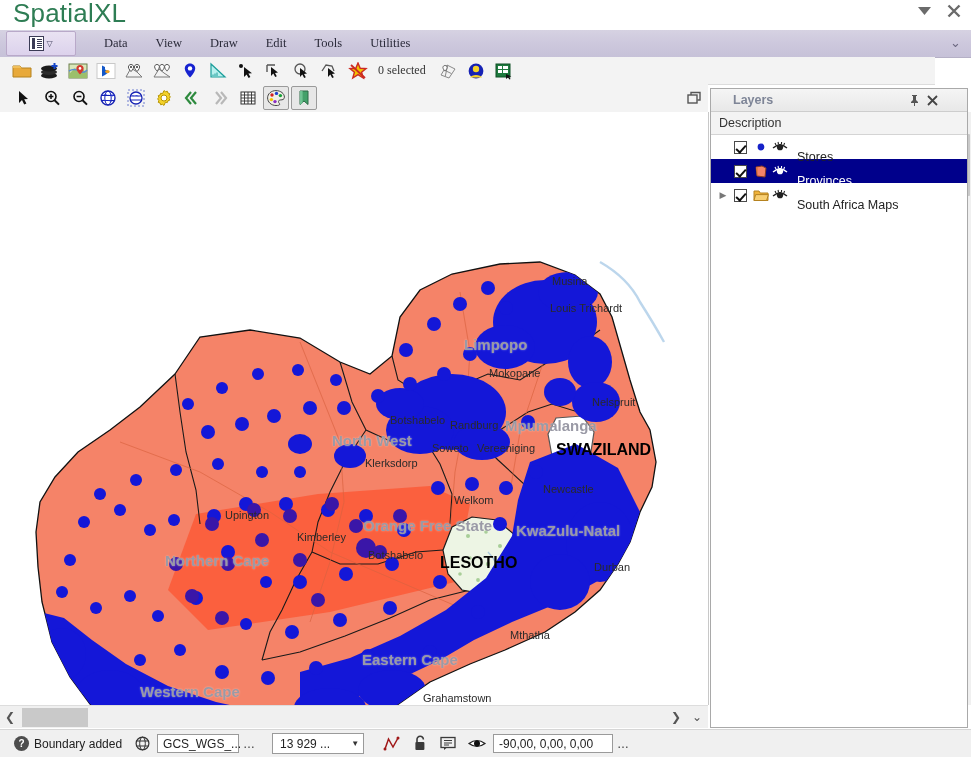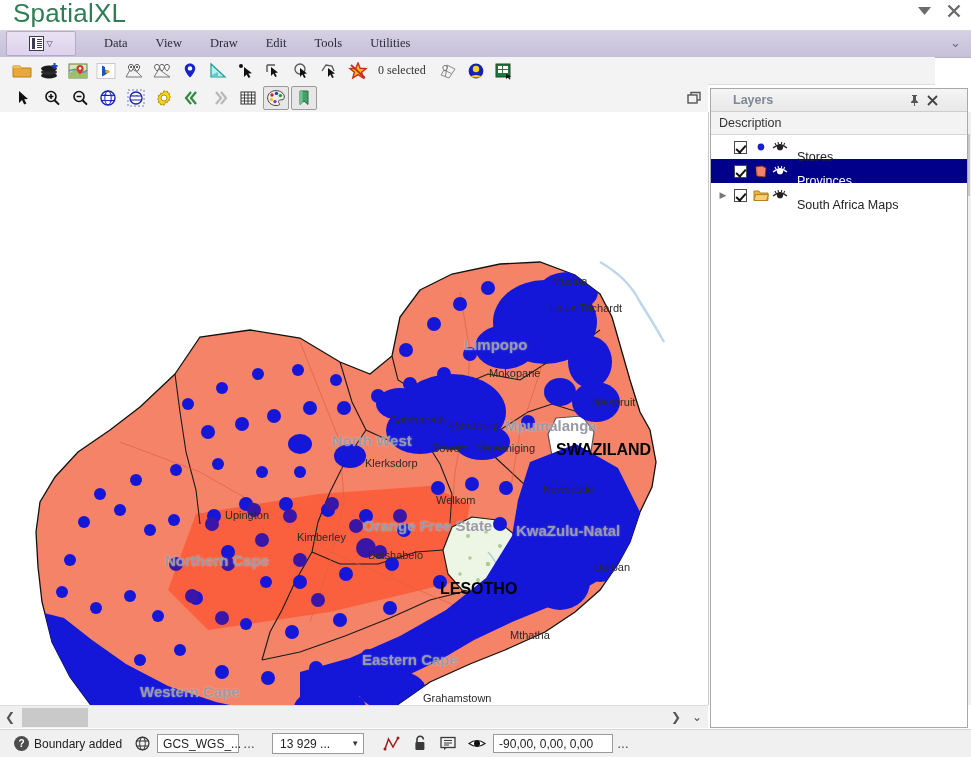--- a/index.html
+++ b/index.html
@@ -571,33 +571,33 @@
         <div class="prov-label" style="left:464px;top:224px;">Limpopo</div>
         <div class="prov-label" style="left:332px;top:320px;">North West</div>
         <div class="prov-label" style="left:505px;top:305px;">Mpumalanga</div>
         <div class="prov-label" style="left:165px;top:440px;">Northern Cape</div>
         <div class="prov-label" style="left:363px;top:405px;">Orange Free State</div>
         <div class="prov-label" style="left:516px;top:410px;">KwaZulu-Natal</div>
         <div class="prov-label" style="left:362px;top:539px;">Eastern Cape</div>
         <div class="prov-label" style="left:140px;top:571px;">Western Cape</div>
 
         <div class="country-label" style="left:556px;top:329px;">SWAZILAND</div>
-        <div class="country-label" style="left:440px;top:468px;">LESOTHO</div>
+        <div class="country-label" style="left:440px;top:442px;">LESOTHO</div>
 
         <div class="city-label" style="left:552px;top:163px;">Musina</div>
         <div class="city-label" style="left:550px;top:190px;">Louis Trichardt</div>
         <div class="city-label" style="left:489px;top:255px;">Mokopane</div>
         <div class="city-label" style="left:390px;top:302px;">Botshabelo</div>
         <div class="city-label" style="left:450px;top:307px;">Randburg</div>
         <div class="city-label" style="left:592px;top:284px;">Nelspruit</div>
         <div class="city-label" style="left:432px;top:330px;">Soweto</div>
         <div class="city-label" style="left:477px;top:330px;">Vereeniging</div>
         <div class="city-label" style="left:365px;top:345px;">Klerksdorp</div>
         <div class="city-label" style="left:543px;top:371px;">Newcastle</div>
-        <div class="city-label" style="left:436px;top:382px;text-align:center;">Welkom</div>
+        <div class="city-label" style="left:454px;top:382px;text-align:center;">Welkom</div>
         <div class="city-label" style="left:225px;top:397px;">Upington</div>
         <div class="city-label" style="left:297px;top:419px;">Kimberley</div>
         <div class="city-label" style="left:368px;top:437px;">Botshabelo</div>
         <div class="city-label" style="left:594px;top:449px;">Durban</div>
         <div class="city-label" style="left:510px;top:517px;">Mthatha</div>
         <div class="city-label" style="left:423px;top:580px;">Grahamstown</div>
 
       </div>
 
     </div>

